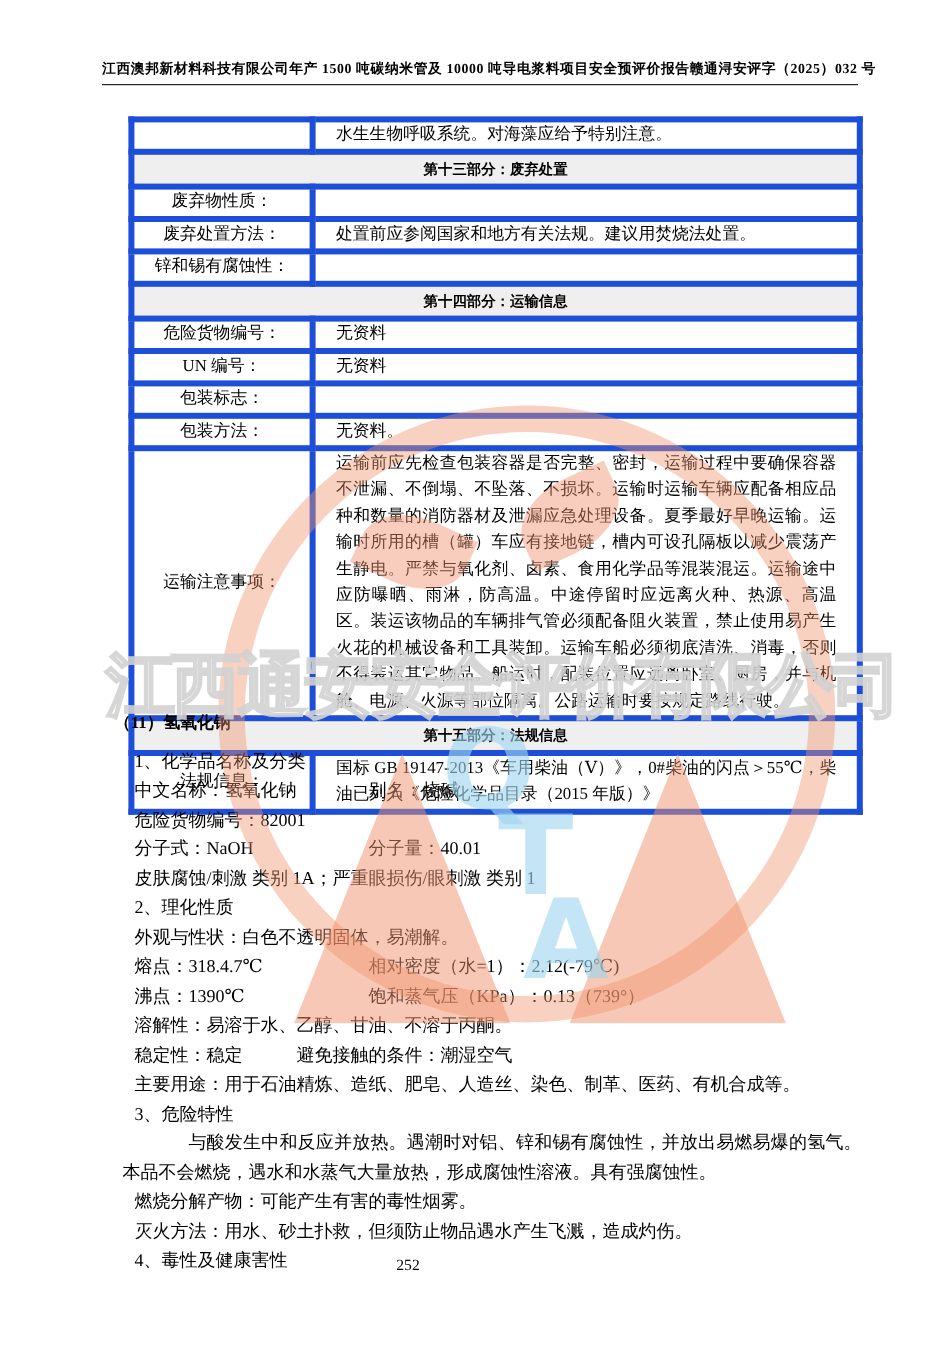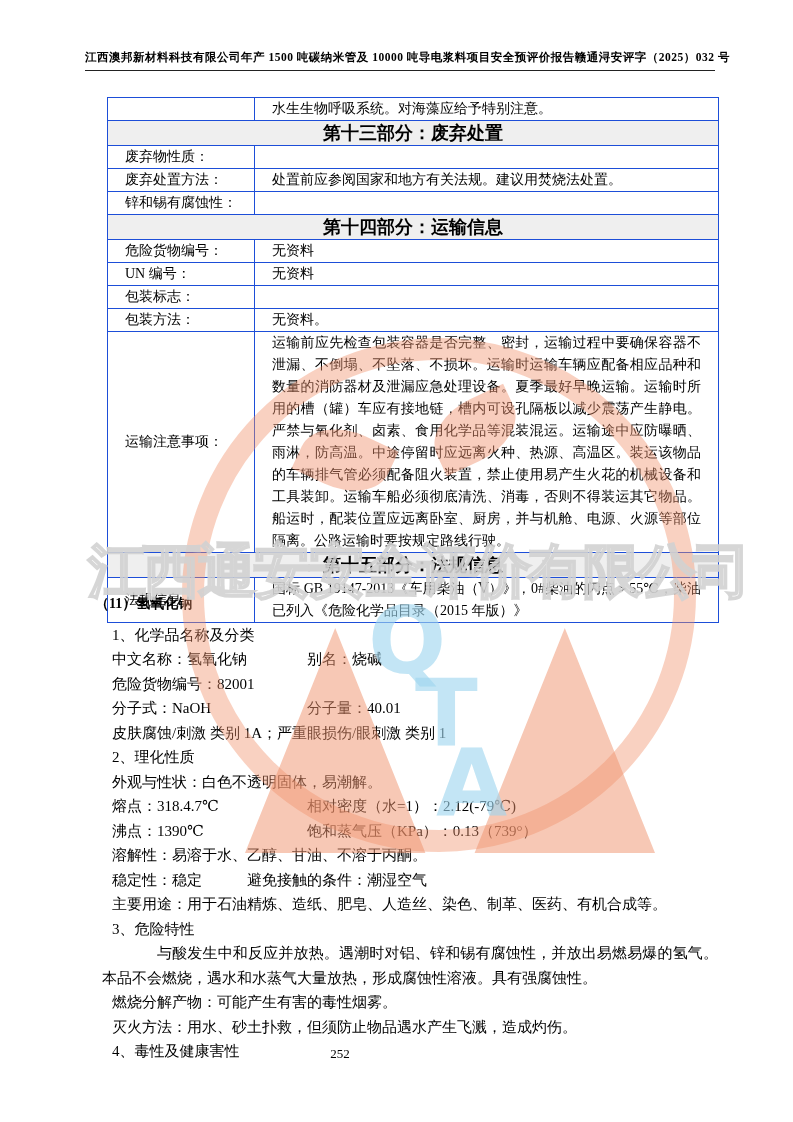--- a/index.html
+++ b/index.html
@@ -17,25 +17,25 @@
     text-align:center;padding-bottom:5px;border-bottom:1.5px solid #222;
     white-space:nowrap;
   }
 
   
   table.msds{
     position:absolute;left:107px;top:97px;width:612px;
     border-collapse:collapse;table-layout:fixed;
     font-size:14px;line-height:22px;
   }
-  table.msds td{border:1px solid #1d4ed8;padding:0 17px;vertical-align:middle;}
-  td.lbl{width:112px;text-align:left;padding-right:2px;white-space:nowrap;}
+  table.msds td{border:5px solid #1d4ed8;padding:0 17px;vertical-align:middle;}
+  td.lbl{width:112px;text-align:center;padding-right:2px;white-space:nowrap;}
   td.val{text-align:left;}
   td.section{
-    text-align:center;font-weight:bold;font-size:18px;
+    text-align:center;font-weight:bold;font-size:12px;
     background:#efefef;height:24px;
   }
   tr.data-row{height:23px;}
   td.longtext{text-align:justify;line-height:22px;padding:1px 4px;}
 
   
   .naoh{
     position:absolute;left:85px;top:592px;width:633px;
     font-size:15px;line-height:24.5px;
   }

